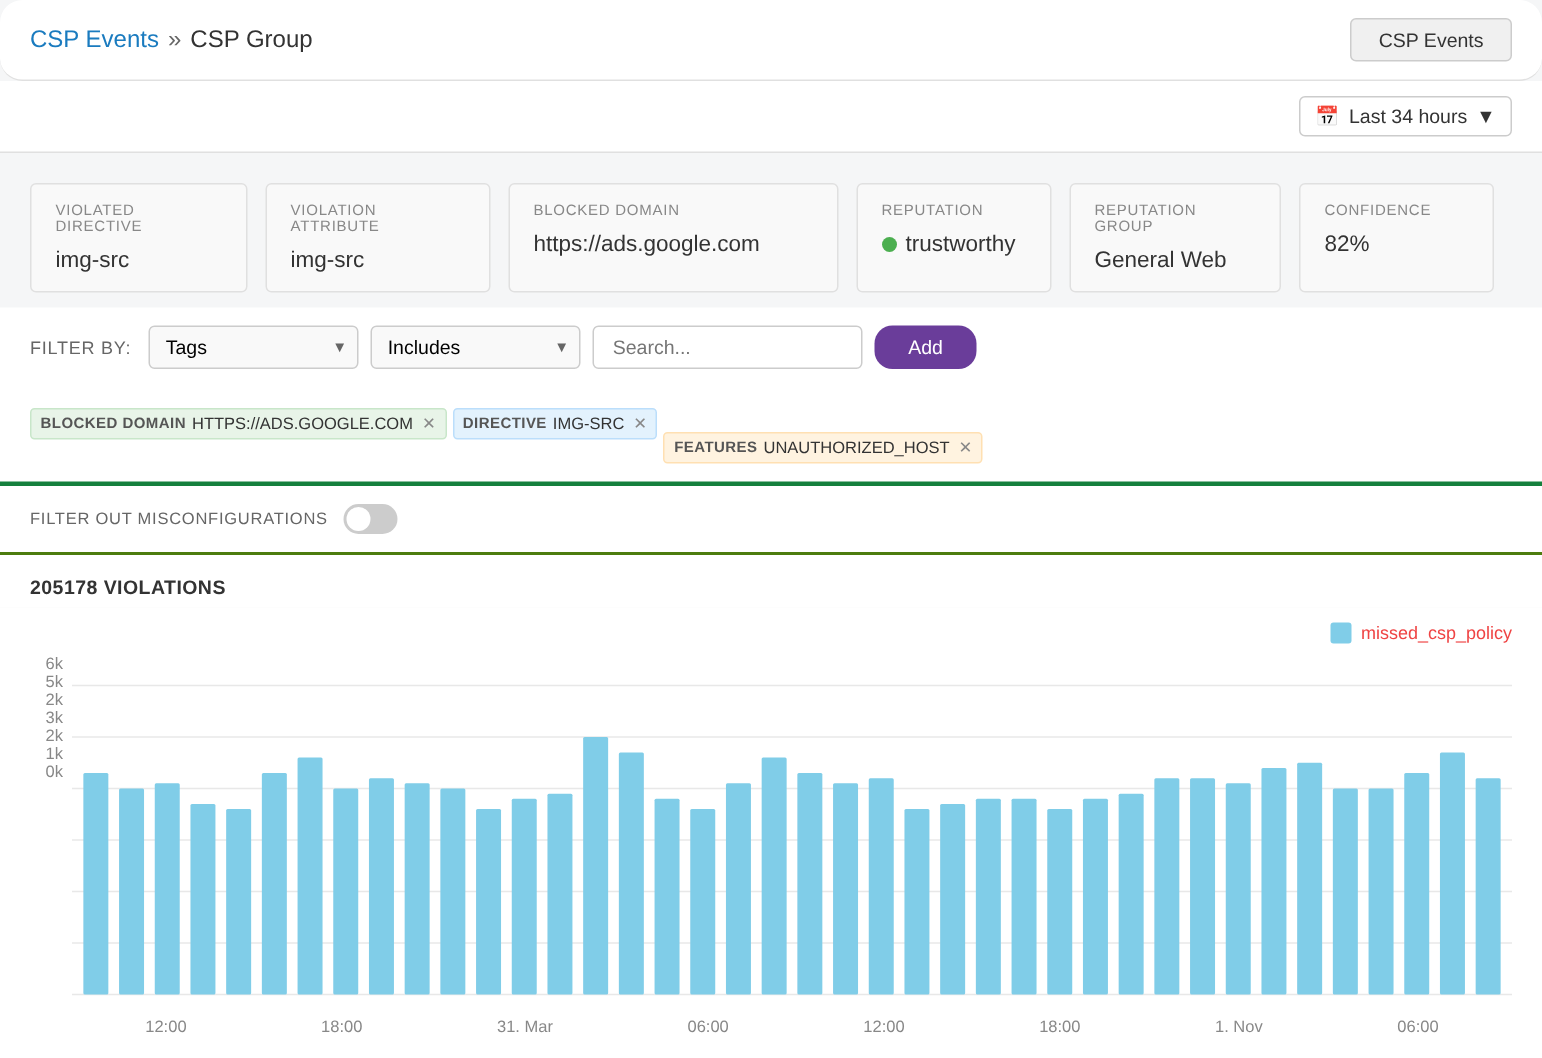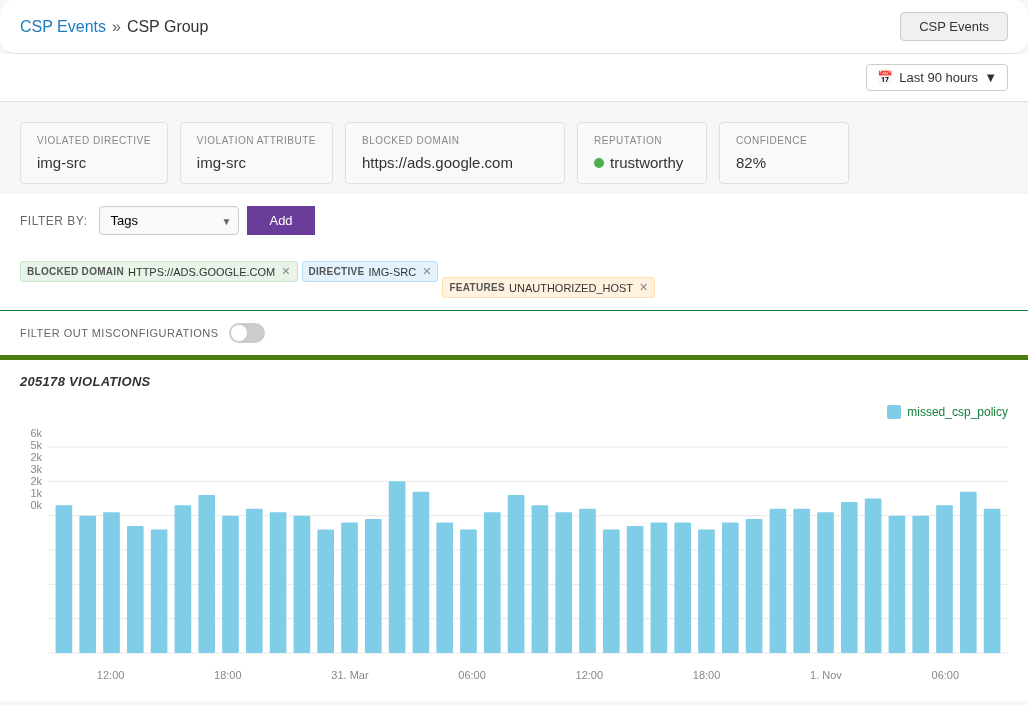--- a/index.html
+++ b/index.html
@@ -17,66 +17,66 @@
     .time-selector .cal-icon { color: #666; }
 
     .stats-row { display: flex; gap: 0; padding: 20px 20px 10px; }
     .stat-card { background: #f9f9f9; border: 1px solid #e0e0e0; border-radius: 4px; padding: 12px 16px; min-width: 130px; margin-right: 12px; }
     .stat-card.wide { min-width: 220px; }
     .stat-label { font-size: 10px; text-transform: uppercase; color: #888; letter-spacing: 0.5px; margin-bottom: 8px; }
     .stat-value { font-size: 15px; color: #333; font-weight: 500; }
     .stat-value.reputation { display: flex; align-items: center; gap: 6px; }
     .rep-dot { width: 10px; height: 10px; border-radius: 50%; background: #4caf50; display: inline-block; }
 
-    .filter-section { background: #fff; padding: 12px 20px; border-bottom: 1px solid #15803d; }
+    .filter-section { background: #fff; padding: 12px 20px; border-bottom: 3px solid #15803d; }
     .filter-row { display: flex; align-items: center; gap: 8px; margin-bottom: 10px; }
     .filter-label { font-size: 12px; color: #666; text-transform: uppercase; letter-spacing: 0.5px; margin-right: 4px; }
     .filter-select { border: 1px solid #ccc; border-radius: 4px; padding: 6px 28px 6px 10px; font-size: 13px; background: #f9f9f9; appearance: none; cursor: pointer; min-width: 140px; position: relative; }
     .select-wrapper { position: relative; display: inline-block; }
     .select-wrapper::after { content: '▼'; position: absolute; right: 8px; top: 50%; transform: translateY(-50%); font-size: 10px; color: #666; pointer-events: none; }
     .search-input { border: 1px solid #ccc; border-radius: 4px; padding: 6px 12px; font-size: 13px; width: 180px; outline: none; }
-    .add-btn { background: #6a3d9a; color: #fff; border: none; border-radius: 0; padding: 7px 22px; font-size: 13px; cursor: pointer; }
+    .add-btn { background: #6a3d9a; color: #fff; border: none; border-radius: 12px; padding: 7px 22px; font-size: 13px; cursor: pointer; }
 
     .tags-row { display: flex; align-items: center; gap: 4px; flex-wrap: wrap; }
     .tag-group { display: flex; align-items: center; background: #e8f4e8; border: 1px solid #c8e6c9; border-radius: 3px; padding: 3px 6px; font-size: 11px; gap: 4px; }
     .tag-group.blue { background: #e3f2fd; border-color: #bbdefb; }
     .tag-group.orange { background: #fff3e0; border-color: #ffe0b2; margin-top: 32px; }
     .tag-label { color: #555; font-size: 10px; text-transform: uppercase; font-weight: 600; letter-spacing: 0.3px; }
     .tag-value { color: #333; font-size: 11px; }
     .tag-close { cursor: pointer; color: #888; font-size: 11px; margin-left: 2px; }
 
-    .misconfig-row { padding: 12px 20px; background: #fff; display: flex; align-items: center; gap: 10px; border-bottom: 5px solid #4d7c0f; }
+    .misconfig-row { padding: 12px 20px; background: #fff; display: flex; align-items: center; gap: 10px; border-bottom: 2px solid #4d7c0f; }
     .misconfig-label { font-size: 11px; text-transform: uppercase; color: #666; letter-spacing: 0.5px; }
     .toggle { width: 36px; height: 20px; background: #ccc; border-radius: 10px; cursor: pointer; position: relative; display: inline-block; }
     .toggle.off { background: #ccc; }
     .toggle::after { content: ''; position: absolute; width: 16px; height: 16px; background: #fff; border-radius: 50%; top: 2px; left: 2px; transition: left 0.2s; }
 
     .violations-section { padding: 14px 20px 6px; background: #fff; }
-    .violations-count { font-size: 13px; font-weight: 600; color: #333; letter-spacing: 0.3px; font-style: italic; }
+    .violations-count { font-size: 13px; font-weight: 600; color: #333; letter-spacing: 0.3px; }
 
     .chart-area { background: #fff; padding: 10px 20px 20px; }
-    .chart-legend { display: flex; justify-content: flex-end; align-items: center; gap: 6px; margin-bottom: 8px; font-size: 12px; color: #15803d; }
+    .chart-legend { display: flex; justify-content: flex-end; align-items: center; gap: 6px; margin-bottom: 8px; font-size: 12px; color: #ef4444; }
     .legend-box { width: 14px; height: 14px; background: #80cde8; border-radius: 2px; }
   </style>
 </head>
 <body>
 
 <div class="header">
   <div class="breadcrumb">
     <span class="link">CSP Events</span>
     <span class="sep">»</span>
     <span class="current">CSP Group</span>
   </div>
   <button class="header-btn">CSP Events</button>
 </div>
 
 <div class="toolbar">
   <div class="time-selector">
     <span class="cal-icon">📅</span>
-    <span>Last 90 hours</span>
+    <span>Last 34 hours</span>
     <span>▼</span>
   </div>
 </div>
 
 <div class="stats-row">
   <div class="stat-card">
     <div class="stat-label">VIOLATED DIRECTIVE</div>
     <div class="stat-value">img-src</div>
   </div>
   <div class="stat-card">
@@ -86,35 +86,45 @@
   <div class="stat-card wide">
     <div class="stat-label">BLOCKED DOMAIN</div>
     <div class="stat-value">https://ads.google.com</div>
   </div>
   <div class="stat-card">
     <div class="stat-label">REPUTATION</div>
     <div class="stat-value reputation">
       <span class="rep-dot"></span>
       <span>trustworthy</span>
     </div>
+  </div>
+  <div class="stat-card">
+    <div class="stat-label">REPUTATION GROUP</div>
+    <div class="stat-value">General Web</div>
   </div>
   <div class="stat-card">
     <div class="stat-label">CONFIDENCE</div>
     <div class="stat-value">82%</div>
   </div>
 </div>
 
 <div class="filter-section">
   <div class="filter-row">
     <span class="filter-label">FILTER BY:</span>
     <div class="select-wrapper">
       <select class="filter-select">
         <option>Tags</option>
       </select>
     </div>
+    <div class="select-wrapper">
+      <select class="filter-select">
+        <option>Includes</option>
+      </select>
+    </div>
+    <input class="search-input" type="text" placeholder="Search..." style="">
     <button class="add-btn">Add</button>
   </div>
   <div class="tags-row">
     <div class="tag-group">
       <span class="tag-label">BLOCKED DOMAIN</span>
       <span class="tag-value">HTTPS://ADS.GOOGLE.COM</span>
       <span class="tag-close">✕</span>
     </div>
     <div class="tag-group blue">
       <span class="tag-label">DIRECTIVE</span>

